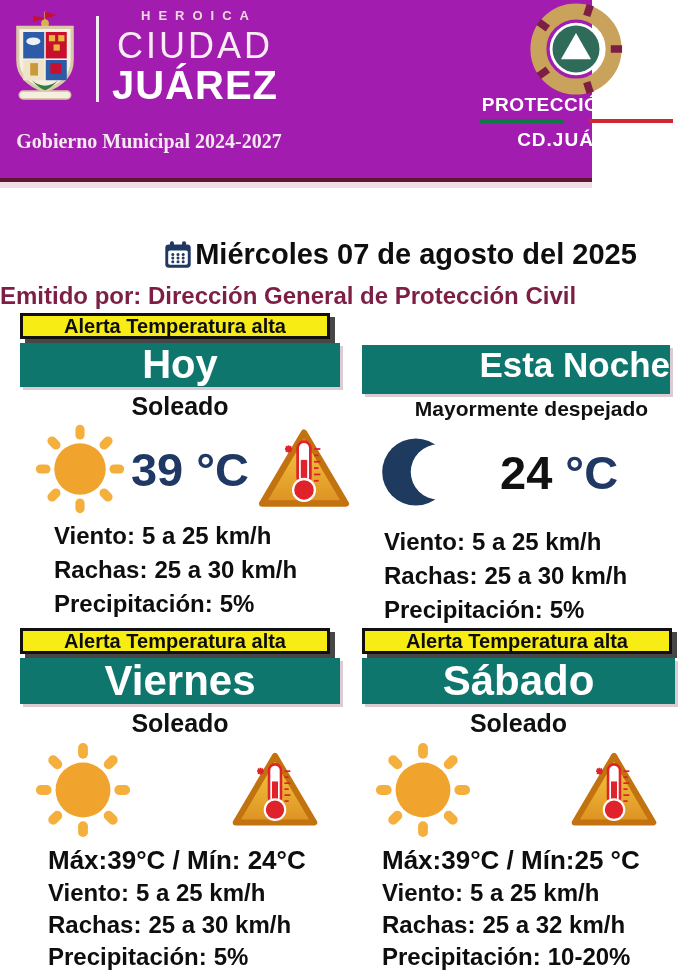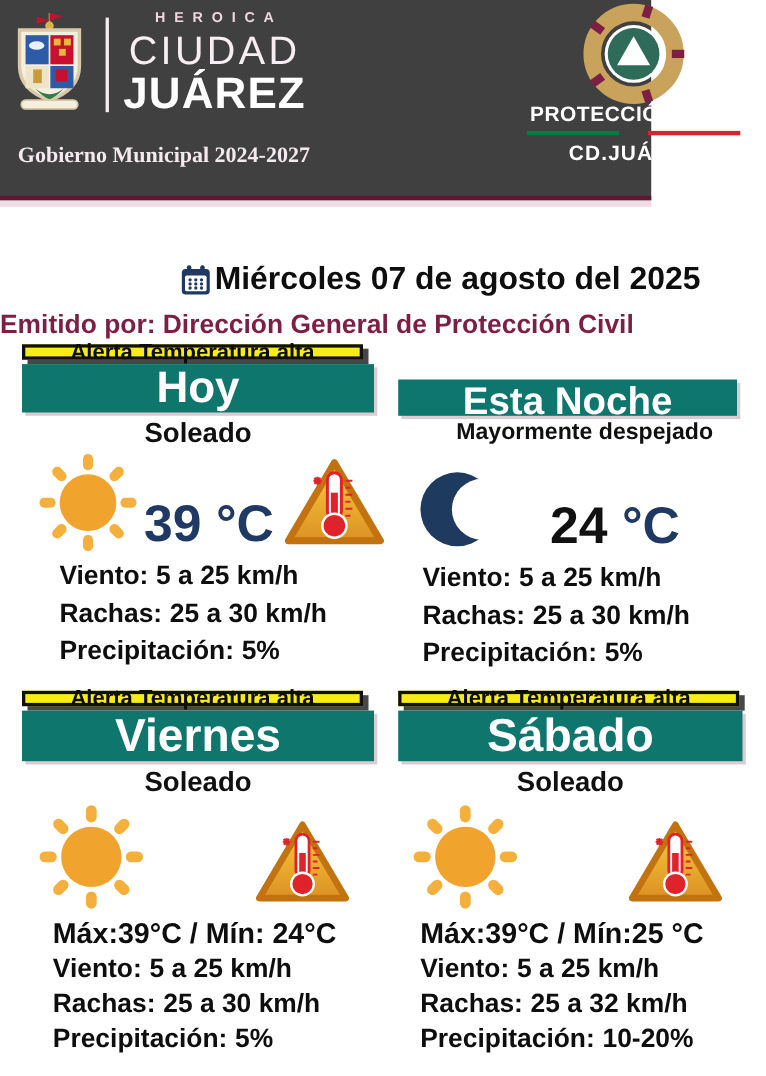--- a/index.html
+++ b/index.html
@@ -5,21 +5,21 @@
   * { margin:0; padding:0; box-sizing:border-box; }
   html,body { background:#fff; }
   .page {
     position:relative; width:696px; height:978px; background:#ffffff;
     font-family:"Liberation Sans", sans-serif; overflow:hidden;
   }
 
   
   .hdr {
     position:absolute; left:0; top:0; width:592px; height:182px;
-    background:#404040; border-bottom:4px solid #5E1733;
+    background:#a21caf; border-bottom:4px solid #5E1733;
     box-shadow:0 6px 0 #F0DCE4;
   }
   .crest { position:absolute; left:10px; top:4px; }
   .hdr-divider { position:absolute; left:96px; top:16px; width:3px; height:86px; background:#f6eef2; }
   .hdr-text { position:absolute; left:106px; top:8px; width:178px; text-align:center; color:#fff; }
   .heroica { font-size:13px; letter-spacing:8px; color:#EFD9E1; font-weight:bold; padding-left:8px; }
   .ciudad  { font-size:36px; font-weight:normal; letter-spacing:3px; margin-top:2px; color:#F7EDF2; }
   .juarez  { font-size:40px; font-weight:bold; letter-spacing:1px; margin-top:-4px; color:#ffffff; }
   .gobierno {
     position:absolute; left:4px; top:130px; width:290px; text-align:center;
@@ -44,37 +44,37 @@
     font-size:24px; font-weight:bold; color:#7D1F44; }
 
   
   .card { position:absolute; }
   .card-hoy     { left:20px;  top:313px; width:320px; }
   .card-noche   { left:362px; top:345px; width:313px; }
   .card-viernes { left:20px;  top:628px; width:320px; }
   .card-sabado  { left:362px; top:628px; width:313px; }
 
   .alert-banner {
-    width:310px; height:14px; background:#F7EC13; border:3px solid #101010;
+    width:310px; height:26px; background:#F7EC13; border:3px solid #101010;
     box-shadow:5px 4px 0 #474747; display:flex; align-items:center; justify-content:center;
     font-size:20px; font-weight:bold; color:#0d0d0d; margin-bottom:4px;
   }
   .day-bar {
     background:#0f766e; color:#fff; font-weight:bold; text-align:center;
     box-shadow:3px 3px 0 #DCCBD3;
   }
   .bar-hoy     { width:320px; height:44px; font-size:40px; line-height:42px; }
-  .bar-noche   { width:308px; height:33px; font-size:35px; line-height:40px; }
+  .bar-noche   { width:308px; height:49px; font-size:35px; line-height:40px;text-align:right; }
   .bar-bottom  { width:100%;  height:46px; font-size:42px; line-height:45px; }
 
   .condition { text-align:center; font-weight:bold; color:#101010; }
   .cond-big   { font-size:25px; margin-top:5px; }
   .cond-small { font-size:21px; margin-top:3px; padding-left:26px; }
 
-  .icon-row { display:flex; align-items:flex-end; }
+  .icon-row { display:flex; align-items:center; }
   .row-hoy     { height:92px; margin-top:2px; justify-content:space-between; padding-left:14px; margin-right:-14px; }
   .row-noche   { height:98px; margin-top:2px; }
   .row-bottom  { height:100px; margin-top:2px; justify-content:space-between; }
 
   .temp { font-size:47px; font-weight:bold; color:#1F3864; white-space:nowrap; }
   .temp-num-dark { color:#111111; }
   .temp-unit { color:#1F3864; }
 
   .stats { display:flex; flex-direction:column; font-weight:bold; color:#0e0e0e; }
   .stats-top { margin-top:4px; font-size:24px; line-height:34px; padding-left:34px; }

